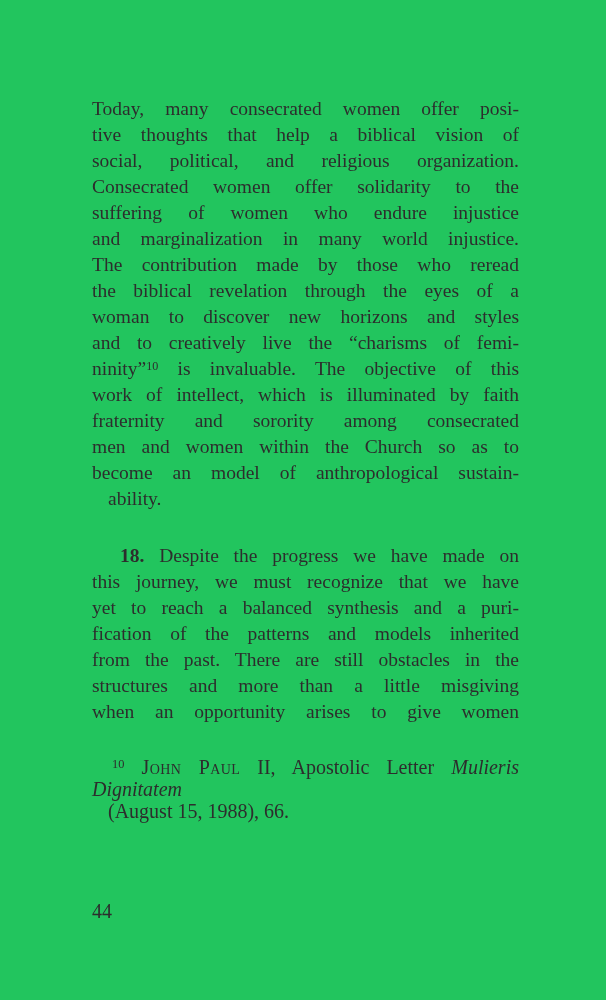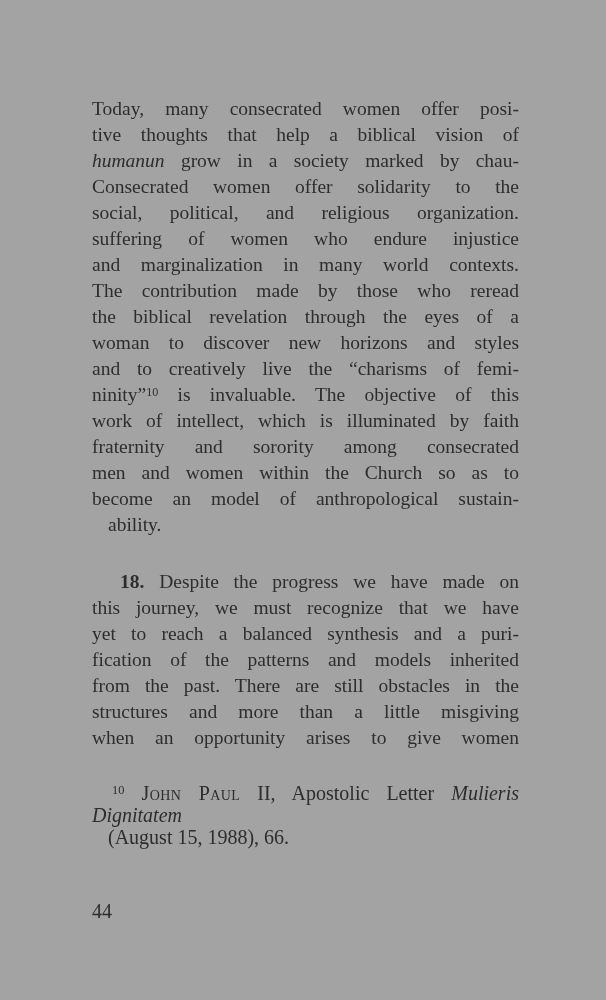--- a/index.html
+++ b/index.html
@@ -4,21 +4,21 @@
 <style>
   html, body {
     margin: 0;
     padding: 0;
     background: #ffffff;
   }
   .page {
     position: relative;
     width: 606px;
     height: 1000px;
-    background: #a3a3a3;
+    background: #22c55e;
     overflow: hidden;
     font-family: "Liberation Serif", "DejaVu Serif", serif;
     color: #2d2d2d;
   }
   .text-block {
     position: absolute;
     left: 92px;
     top: 96px;
     width: 427px;
     font-size: 19.5px;
@@ -58,25 +58,24 @@
   }
 </style>
 </head>
 <body>
 
 <div class="page">
   <div class="text-block">
     <div class="para para-1">
         <div class="tline"><span>Today, many consecrated women offer posi-</span></div>
         <div class="tline"><span>tive thoughts that help a biblical vision of</span></div>
-        <div class="tline"><span class="st-i">humanun</span><span> grow in a society marked by chau-</span></div>
+        <div class="tline"><span>social, political, and religious organization.</span></div>
         <div class="tline"><span>Consecrated women offer solidarity to the</span></div>
-        <div class="tline"><span>social, political, and religious organization.</span></div>
         <div class="tline"><span>suffering of women who endure injustice</span></div>
-        <div class="tline"><span>and marginalization in many world contexts.</span></div>
+        <div class="tline"><span>and marginalization in many world injustice.</span></div>
         <div class="tline"><span>The contribution made by those who reread</span></div>
         <div class="tline"><span>the biblical revelation through the eyes of a</span></div>
         <div class="tline"><span>woman to discover new horizons and styles</span></div>
         <div class="tline"><span>and to creatively live the “charisms of femi-</span></div>
         <div class="tline"><span>ninity”</span><span class="st-sup">10</span><span> is invaluable. The objective of this</span></div>
         <div class="tline"><span>work of intellect, which is illuminated by faith</span></div>
         <div class="tline"><span>fraternity and sorority among consecrated</span></div>
         <div class="tline"><span>men and women within the Church so as to</span></div>
         <div class="tline"><span>become an model of anthropological sustain-</span></div>
         <div class="tline last"><span>ability.</span></div>

